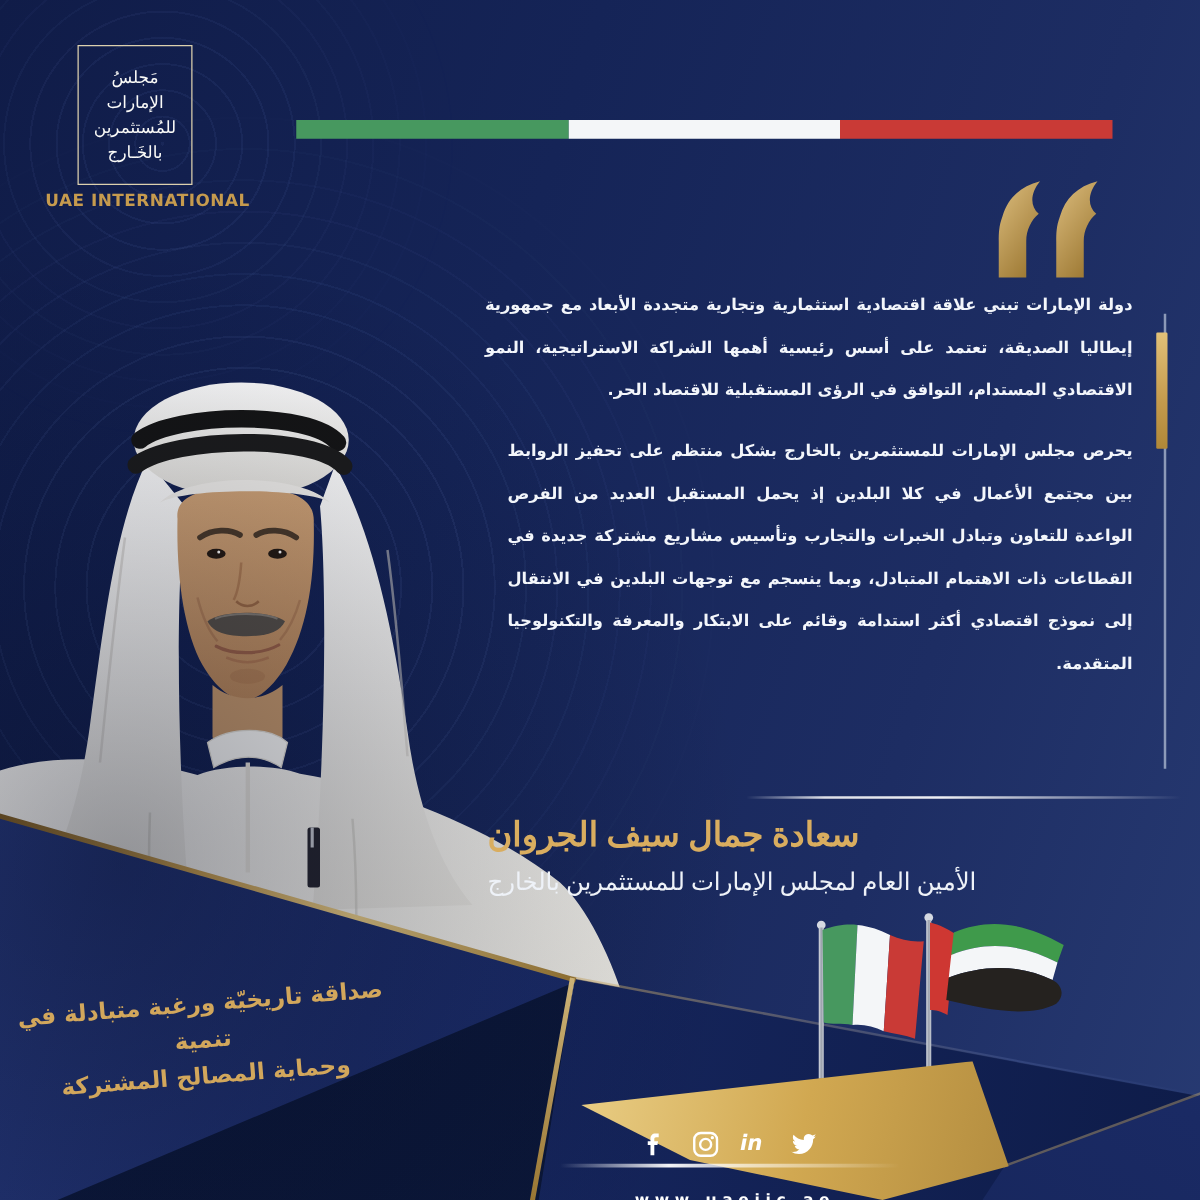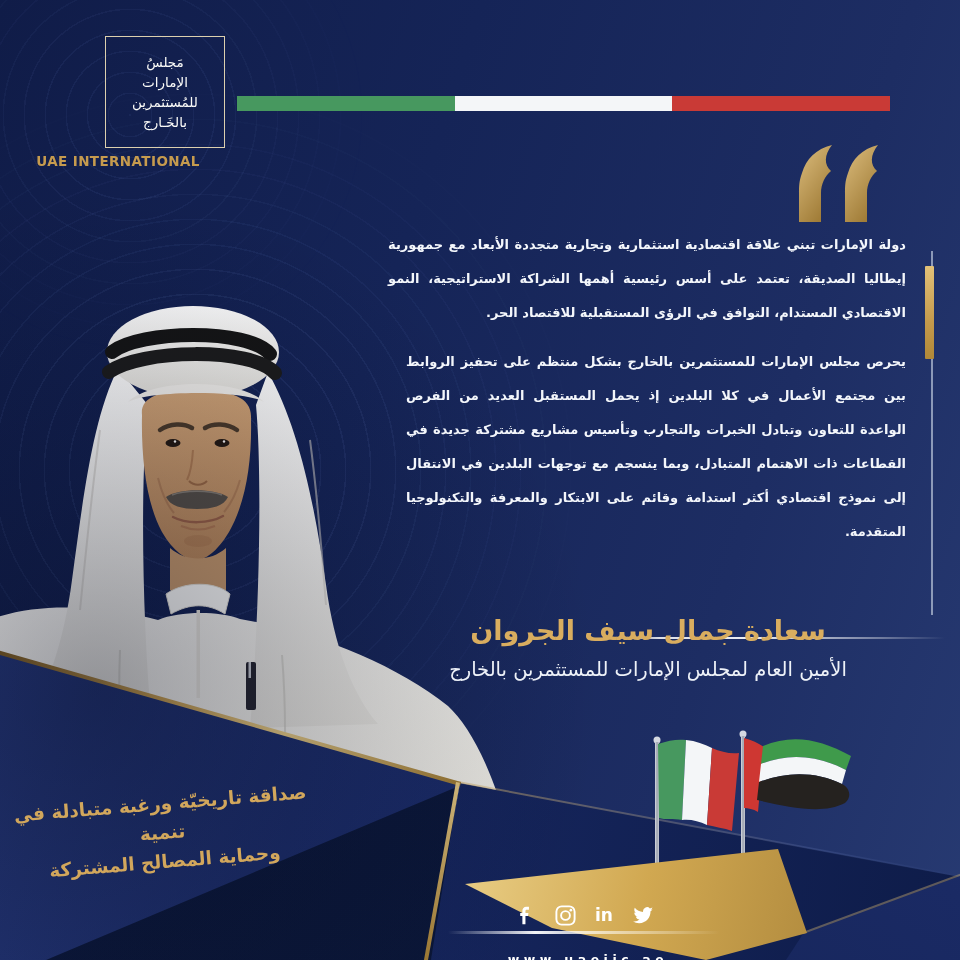--- a/index.html
+++ b/index.html
@@ -16,39 +16,39 @@
     -webkit-mask:radial-gradient(560px at 195px 470px,#000 30%,transparent 74%);
             mask:radial-gradient(560px at 195px 470px,#000 30%,transparent 74%);
   }
   .rings2{inset:0;
     background:repeating-radial-gradient(circle at 130px 115px,rgba(126,156,232,.07) 0 1.5px,transparent 1.5px 21px);
     -webkit-mask:radial-gradient(330px at 130px 115px,#000 25%,transparent 72%);
             mask:radial-gradient(330px at 130px 115px,#000 25%,transparent 72%);
   }
   .vignette{inset:0;background:radial-gradient(720px at 10% 72%,rgba(4,9,28,.38),transparent 70%);}
   
-  .logo-box{left:62px;top:36px;width:120px;height:112px;border:1.5px solid #dcd0ae;
+  .logo-box{left:62px;top:36px;width:92px;height:112px;border:1.5px solid #dcd0ae;
     display:flex;flex-direction:column;align-items:center;justify-content:center;
-    color:#fbfbf8;font-size:13.5px;line-height:20px;text-align:center;direction:rtl;margin-left:43px;}
+    color:#fbfbf8;font-size:13.5px;line-height:20px;text-align:center;direction:rtl;}
   .logo-en{left:6px;top:152px;width:224px;text-align:center;color:#c69b4e;font-weight:bold;
     font-size:13.5px;line-height:19px;letter-spacing:.4px;}
   .stripe{left:237px;top:96px;width:653px;height:15px;display:flex;}
   .stripe>div{flex:1 1 0;}
   
   .quote-mark{left:797px;top:144px;width:90px;height:80px;}
   .v-rule{left:931px;top:251px;width:2px;height:364px;background:rgba(230,238,250,.55);}
   .v-goldbar{left:925px;top:266px;width:9px;height:93px;
     background:linear-gradient(180deg,#e2c178,#c49a4c 60%,#b08838);border-radius:1px;}
   .quote-text{left:388px;top:228px;width:518px;direction:rtl;text-align:justify;
     color:#f3f6fb;font-size:13px;line-height:34px;font-weight:bold;}
   .quote-text p{margin:0;}
   .quote-text p + p{margin-top:15px;margin-left:18px;}
   .sep{left:597px;top:637px;width:348px;height:2px;
     background:linear-gradient(90deg,transparent 0%,rgba(255,255,255,.85) 18%,rgba(255,255,255,.92) 45%,rgba(255,255,255,.35) 82%,transparent 100%);}
-  .author{left:390px;top:614px;width:516px;direction:rtl;text-align:center;}
+  .author{left:390px;top:651px;width:516px;direction:rtl;text-align:left;font-family:Liberation Serif, serif;}
   .author .name{color:#d9ad5f;font-size:27px;font-weight:bold;line-height:34px;}
   .author .role{color:#eef2f8;font-size:19.5px;line-height:26px;margin-top:9px;}
   
   .zone-right{inset:0;clip-path:polygon(460px 783px,960px 877px,960px 960px,428px 960px);
     background:linear-gradient(100deg,#21336f 0%,#172760 42%,#0e1c49 100%);}
   .band-mid{inset:0;clip-path:polygon(0px 652px,460px 783px,431px 960px,0px 960px);
     background:linear-gradient(105deg,#2a3d82 0%,#1c2d6a 42%,#13235c 100%);}
   .dark-tri{inset:0;clip-path:polygon(459px 786px,431px 960px,46px 960px);
     background:linear-gradient(120deg,#0d1a40,#0a1534);}
   .corner-tri{inset:0;clip-path:polygon(803px 934px,960px 876px,960px 960px,786px 960px);
@@ -66,21 +66,21 @@
   .gold-wedge{inset:0;clip-path:polygon(465px 884px,778px 849px,807px 933px,706px 960px,552px 928px);
     background:linear-gradient(103deg,#8d6829 0%,#c09243 30%,#ecd28b 54%,#d1a851 72%,#9a7631 100%);}
   
   .banner-box{left:78px;top:742px;width:211px;height:44px;border:2px solid #efe4c8;
     display:flex;align-items:center;justify-content:center;}
   .banner-title{color:#ffffff;font-size:22px;font-weight:bold;direction:rtl;white-space:nowrap;}
   .banner-sub{left:5px;top:789px;width:315px;transform:rotate(-4.6deg);
     color:#d2a75c;font-size:18.5px;line-height:29px;text-align:center;font-weight:bold;direction:rtl;}
   
   .social-row{left:514px;top:901px;height:28px;display:flex;gap:15px;align-items:center;}
-  .social-row .ic{width:24px;height:24px;display:flex;align-items:center;justify-content:center;cursor:pointer;}
+  .social-row .ic{width:24px;height:24px;display:flex;align-items:center;justify-content:flex-start;cursor:pointer;font-style:italic;}
   .li-glyph{color:#fff;font-weight:bold;font-size:17px;line-height:1;}
   .footer-line{left:448px;top:931px;width:272px;height:2.5px;
     background:linear-gradient(90deg,transparent,rgba(255,255,255,.95) 32%,rgba(255,255,255,.3) 80%,transparent);}
   .website{left:498px;top:952px;width:180px;text-align:center;color:#ffffff;
     font-size:12.5px;letter-spacing:4.5px;font-weight:bold;cursor:pointer;}
   .portrait{left:0;top:298px;width:545px;height:575px;}
   .flags{left:623px;top:730px;width:250px;height:140px;}
 </style>
 </head>
 <body>

